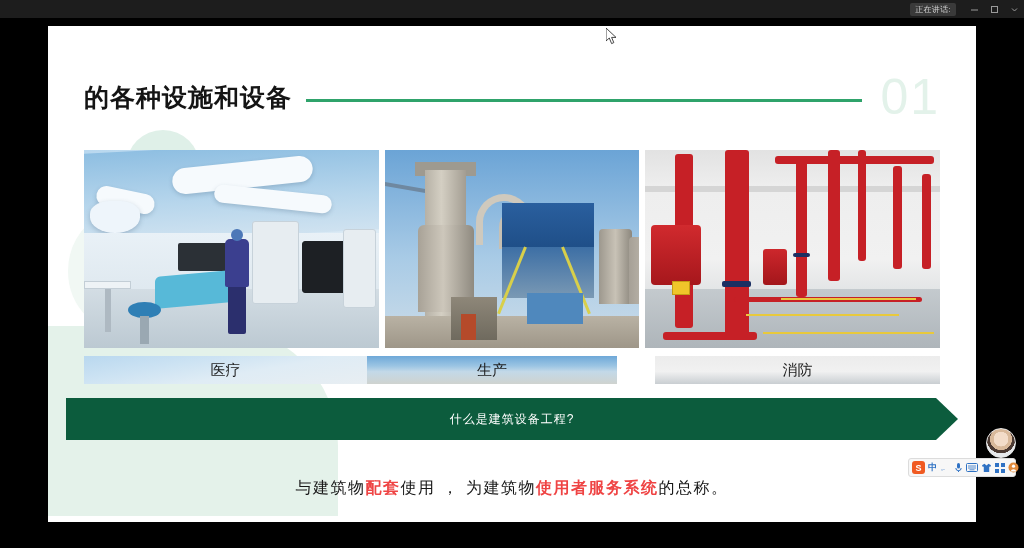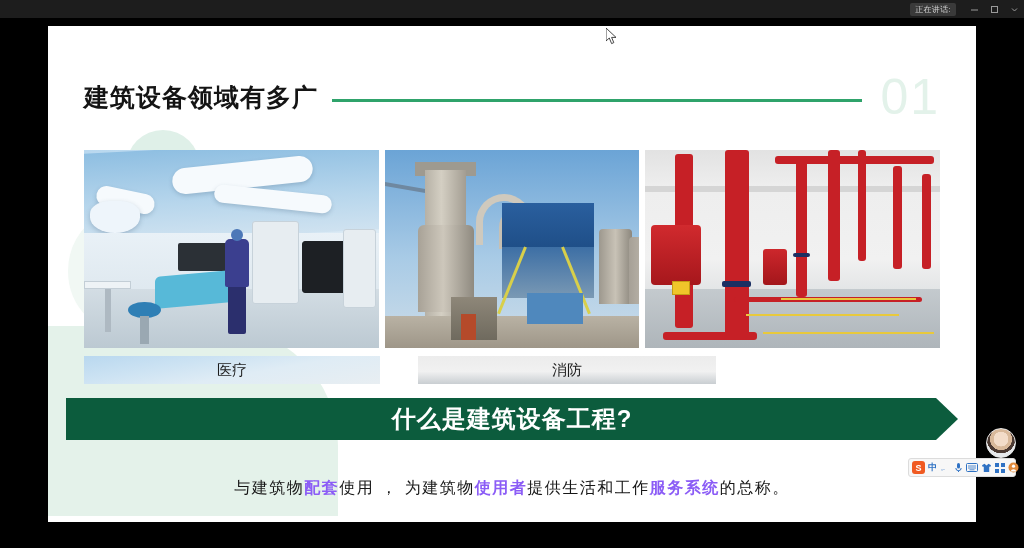--- a/index.html
+++ b/index.html
@@ -264,31 +264,31 @@
   #captions .cap.fire       { width:298px;margin-left:38px; }
 
   
   #banner {
     position:absolute; left:18px; top:372px; width:892px; height:42px; z-index:4;
     background:#0c5c3d;
     clip-path:polygon(0 0, calc(100% - 22px) 0, 100% 50%, calc(100% - 22px) 100%, 0 100%);
     display:flex; align-items:center; justify-content:center;
   }
   #banner span {
-    color:#ffffff; font-size:24px; font-weight:bold; letter-spacing:1px;
+    color:#ffffff; font-size:12px; font-weight:normal; letter-spacing:1px;
   }
 
   
   #definition {
     position:absolute; left:18px; top:440px; width:892px; height:44px; z-index:4;
     display:flex; align-items:center; justify-content:center;
     font-family:"DejaVu Serif","Liberation Serif",serif;
     font-size:16px; color:#171717; letter-spacing:1.5px; white-space:nowrap;
   }
-  #definition .hl { color:#8b5cf6; font-weight:bold;font-family:Liberation Mono, monospace; }
+  #definition .hl { color:#ef4444; font-weight:bold;font-family:Liberation Mono, monospace; }
 
   
   #ime-bar {
     position:absolute; left:908px; top:458px; width:108px; height:19px;
     background:#f7f7f7; border:1px solid #dcdcdc; border-radius:3px;
     display:flex; align-items:center; gap:3px; padding:0 3px; z-index:12;
   }
   .ime-item { display:flex; align-items:center; justify-content:center; height:15px; }
   #ime-logo {
     width:13px; height:13px; background:#f05a22; border-radius:3px; color:#fff;
@@ -337,21 +337,21 @@
     </div>
   </div>
 
   <div id="stage">
 
     <div class="deco-ring"></div>
     <div class="deco-blob-bottom"></div>
     <div class="deco-circle-top"></div>
 
     <div id="title-row">
-      <div id="slide-title">建筑设备领域有多广</div>
+      <div id="slide-title">的各种设施和设备</div>
       <div id="title-rule"></div>
       <div id="slide-number">01</div>
     </div>
 
     <div id="photos">
 
       <div class="photo medical">
         <div class="med-ceiling"></div>
         <div class="med-arm a1"></div>
         <div class="med-arm a2"></div>
@@ -412,33 +412,33 @@
         <div class="fr-tag"></div>
         <div class="fr-yellowline" style="left:34%; bottom:16%; width:52%;"></div>
         <div class="fr-yellowline" style="left:40%; bottom:7%;  width:58%;"></div>
         <div class="fr-yellowline" style="left:46%; bottom:24%; width:46%;"></div>
       </div>
 
     </div>
 
     <div id="captions">
       <div class="cap medical">医疗</div>
+      <div class="cap production">生产</div>
       <div class="cap fire">消防</div>
     </div>
 
     <div id="banner">
       <span>什么是建筑设备工程?</span>
     </div>
 
     <div id="definition">
         <span>与建筑物</span>
         <span class="hl">配套</span>
         <span>使用 ，  为建筑物</span>
         <span class="hl">使用者</span>
-        <span>提供生活和工作</span>
         <span class="hl">服务</span>
         <span class="hl">系统</span>
         <span>的总称。</span>
       </div>
 
   </div>
 
   <div id="ime-bar">
     <div class="ime-item">
       <div id="ime-logo">S</div>

